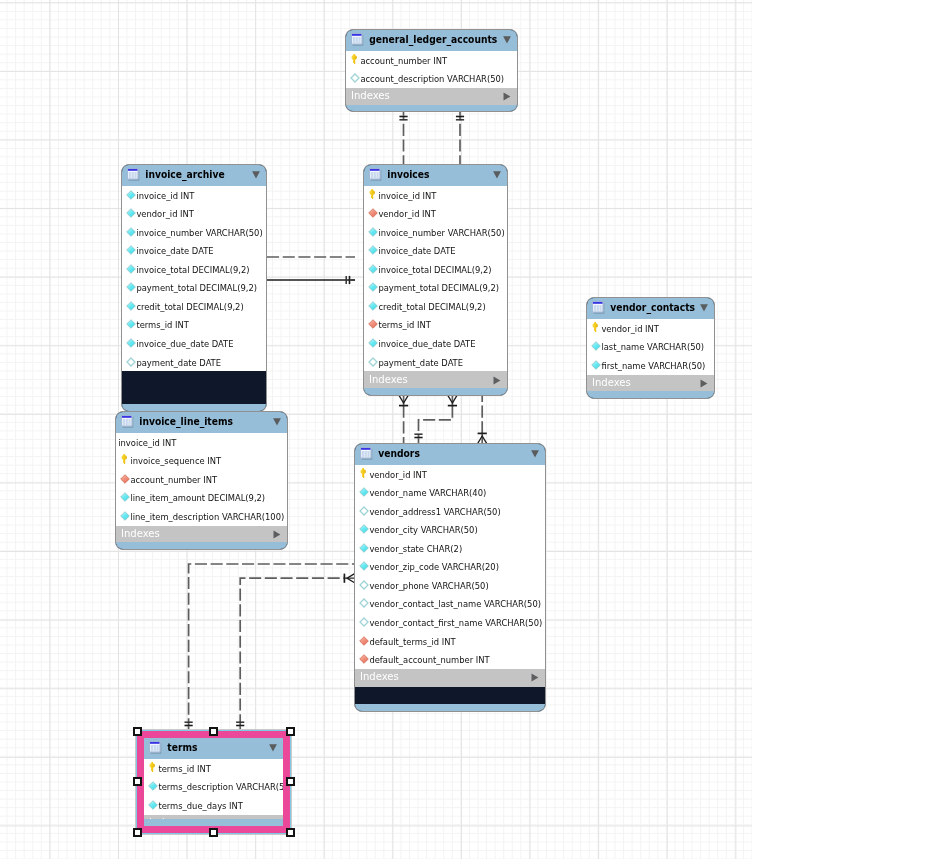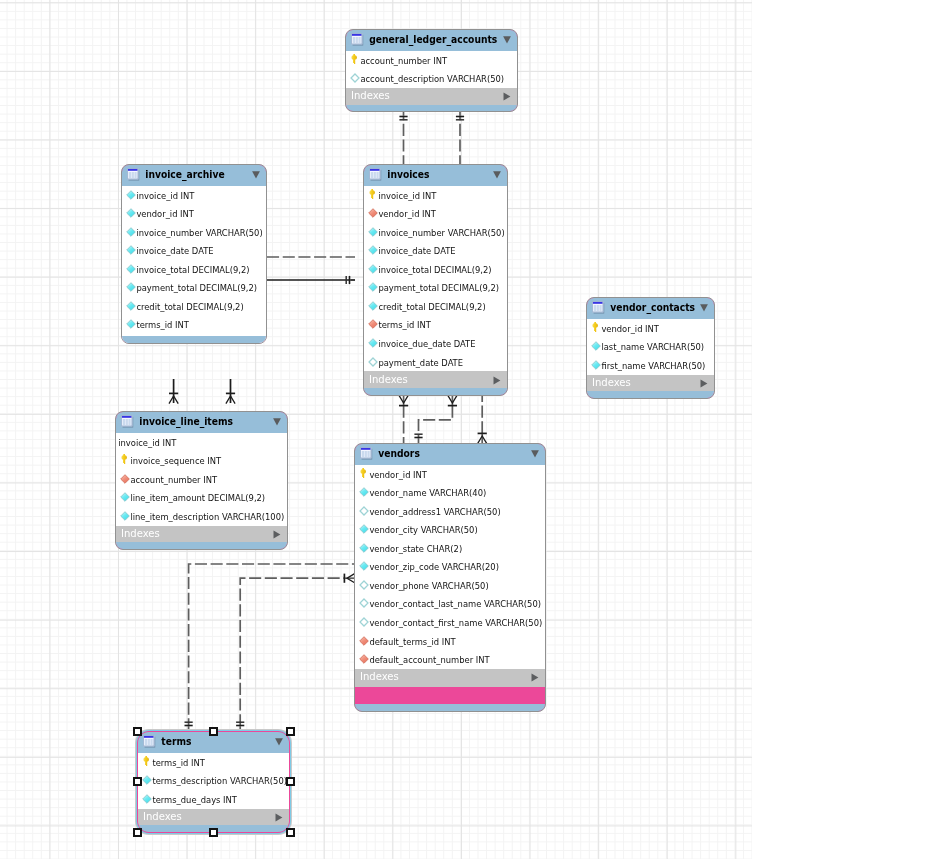--- a/index.html
+++ b/index.html
@@ -18,23 +18,23 @@
       linear-gradient(to bottom, #f3f3f3 1px, transparent 1px);
     background-size: 68.6px 68.6px, 68.6px 68.6px, 8.575px 8.575px, 8.575px 8.575px;
     background-position: 49.4px 0, 0 2.3px, 49.4px 0, 0 2.3px;
   }
   #rels { position:absolute; left:0; top:0; width:946px; height:859px; }
 
   .tbl { position:absolute; box-sizing:border-box; }
   .tbl .frame {
     position:absolute; left:0; top:0; right:0; bottom:0;
     border:1px solid #919191; border-radius:8px;
-    background:#ec4899; overflow:hidden;
+    background:#0f172a; overflow:hidden;
   }
-  .tbl.sel .frame { border-radius:12px; border:1px solid #ec4899; box-shadow:0 0 0 1px #7ecbe6, 0 0 0 2px #c9c9c9; }
+  .tbl.sel .frame { border-radius:0; border:7px solid #ec4899; box-shadow:0 0 0 1px #7ecbe6, 0 0 0 2px #c9c9c9; }
   .hdr { height:21px; background:#96bed9; position:relative; }
   .hdr .ttl {
     position:absolute; left:23.3px; top:4.1px;
     font-size:10.2px; font-weight:bold; color:#000;
     white-space:nowrap;
   }
   .tbl-icon { position:absolute; left:5px; top:3.3px; line-height:0; display:block; }
   .caret { position:absolute; right:6.2px; width:8px; height:8px; top:6.1px; line-height:0; display:block; }
   .rows { background:#fff; position:relative; }
   .row { height:18.55px; position:relative; white-space:nowrap; }
@@ -167,21 +167,21 @@
           </div>
           <div class="idx">
             <span class="lbl">Indexes</span>
             <span class="idx-caret"><svg width="8" height="9" viewBox="0 0 8 9">
                 <path d="M0.5 0.4 L7.4 4.5 L0.5 8.6 Z" fill="#5c5e60"></path>
               </svg></span>
           </div>
           <div class="foot"></div>
         </div>
       </div>
-      <div class="tbl" style="left: 121px; top: 164px; width: 146px; height: 180px;">
+      <div class="tbl" style="left: 121px; top: 164px; width: 146px; height: 248px;">
         <div class="frame">
           <div class="hdr">
             <span class="tbl-icon"><svg width="13" height="13" viewBox="0 0 13 13">
                 <rect x="1.6" y="1.9" width="10.6" height="10.6" fill="#64809a" opacity="0.85"></rect>
                 <rect x="0.2" y="0.2" width="11.0" height="11.0" fill="#eef3fd" stroke="#a9bfd8" stroke-width="0.8"></rect>
                 <rect x="0.8" y="0.8" width="9.9" height="2.1" fill="#3834e4"></rect>
                 <rect x="0.8" y="2.9" width="9.9" height="1.1" fill="#f4f6ff"></rect>
                 <rect x="1.8" y="4.0" width="2.3" height="6.0" fill="#cadaee"></rect>
                 <rect x="4.7" y="4.0" width="2.2" height="6.0" fill="#cadaee"></rect>
                 <rect x="7.5" y="4.0" width="2.1" height="6.0" fill="#cadaee"></rect>

